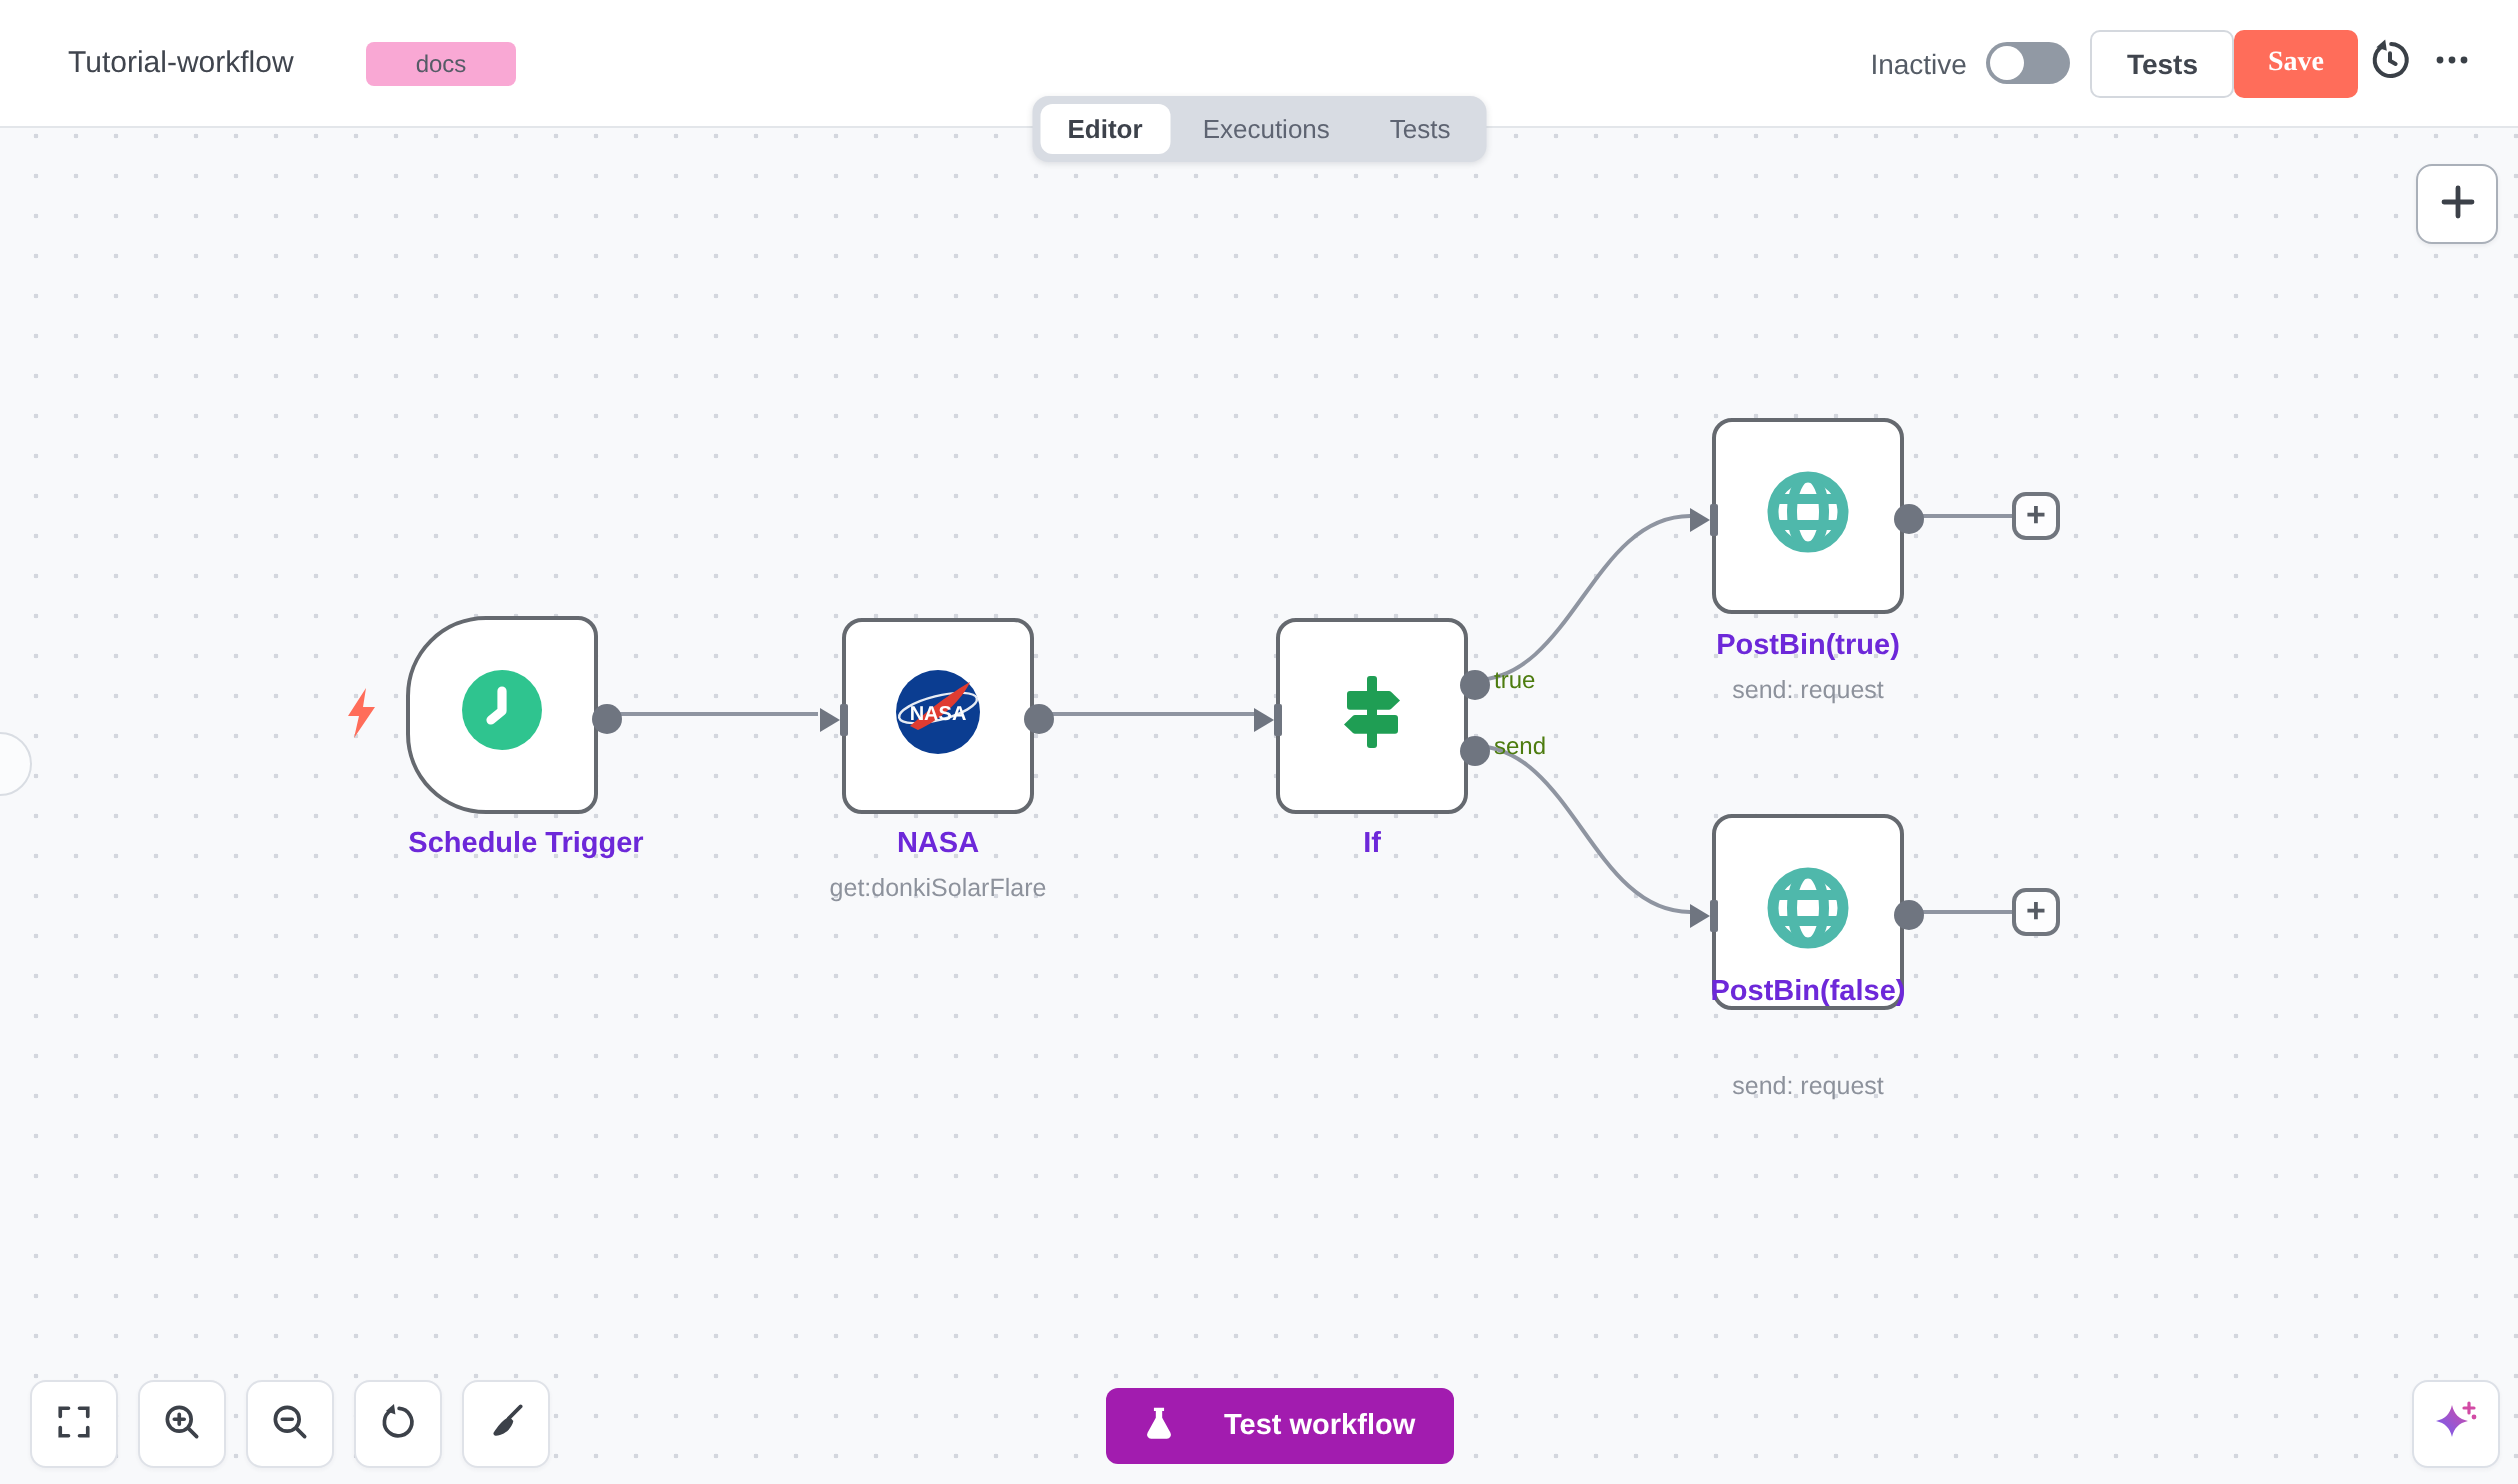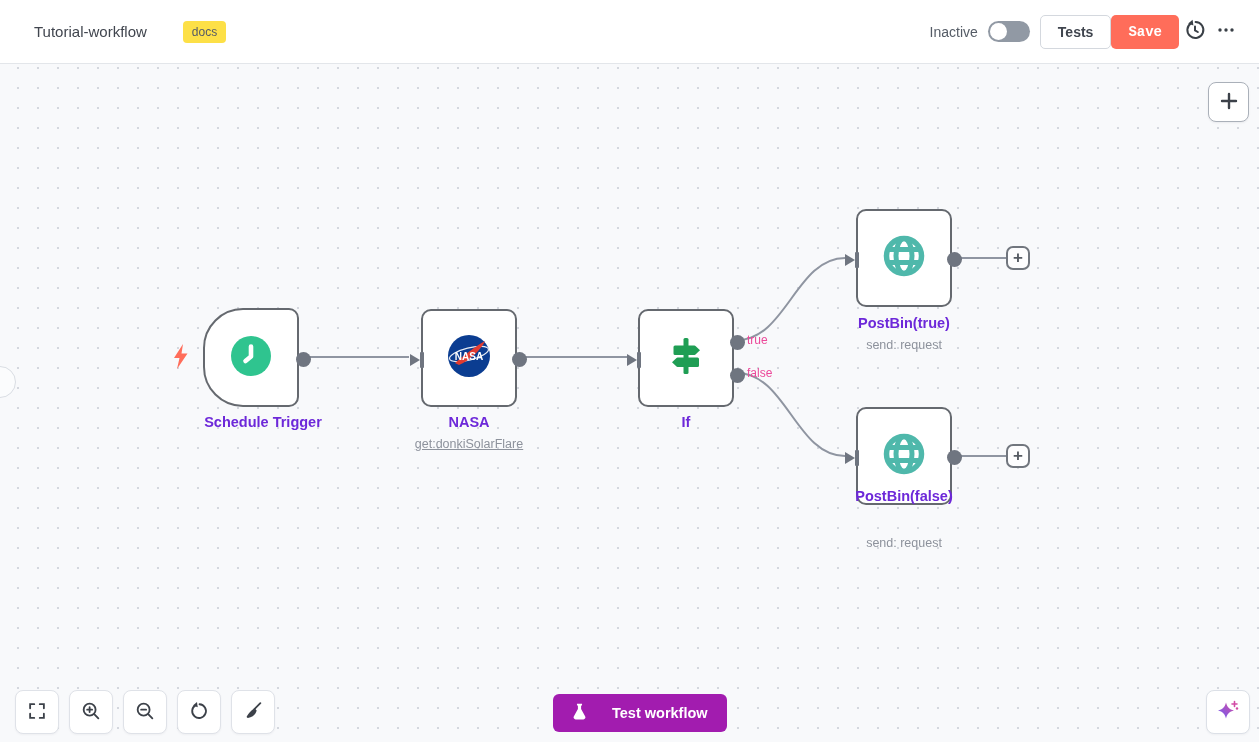--- a/index.html
+++ b/index.html
@@ -5,31 +5,31 @@
   * { margin:0; padding:0; box-sizing:border-box; }
   body { font-family:"Liberation Sans", sans-serif; background:#fff; }
   #app { position:relative; width:1259px; height:742px; overflow:hidden; background:#fff; }
 
   
   .header { position:absolute; top:0; left:0; width:100%; height:64px; background:#fff;
             border-bottom:1px solid #e3e6ea; display:flex; align-items:center;
             justify-content:space-between; padding:0 18px 0 34px; z-index:10; }
   .header-left { display:flex; align-items:center; }
   .wf-title { font-size:15px; font-weight:500; color:#40454e; }
-  .wf-tag { margin-left:36px; background:#fde047; border-radius:4px; padding:4px 9px;
+  .wf-tag { margin-left:36px; background:#f9a8d4; border-radius:4px; padding:4px 25px;
             font-size:12px; color:#555b66; }
   .header-right { display:flex; align-items:center; }
   .status-group { display:flex; align-items:center; gap:10px; margin-right:10px; }
   .status-label { font-size:14px; color:#555c66; }
   .toggle { width:42px; height:21px; border-radius:11px; background:#9199a4; position:relative; cursor:pointer; }
   .toggle .knob { position:absolute; left:2px; top:2px; width:17px; height:17px; border-radius:50%; background:#fff; }
   .btn-share { background:#fff; border:1px solid #d4d8de; border-radius:5px; padding:8px 17px;
                font-size:14px; font-weight:600; color:#40454e; cursor:pointer; font-family:inherit; }
   .btn-save { background:#ff6d5a; border:none; border-radius:5px; padding:9px 17px;
-              font-size:14px; font-weight:600; color:#fff; cursor:pointer; font-family:Liberation Mono, monospace; }
+              font-size:14px; font-weight:600; color:#fff; cursor:pointer; font-family:Liberation Serif, serif; }
   .icon-btn { background:none; border:none; cursor:pointer; display:flex; align-items:center; padding:4px; }
 
   
   .tabbar { position:absolute; top:48px; left:50%; transform:translateX(-50%); z-index:11;
             background:#d8dce3; border-radius:8px; padding:4px; display:flex; gap:2px;
             box-shadow:0 1px 3px rgba(60,65,80,.15); }
   .tab { border:none; background:transparent; border-radius:6px; padding:5px 14px;
          font-size:13px; color:#5e6472; cursor:pointer; font-family:inherit; }
   .tab.active { background:#fff; color:#3d424b; font-weight:700; }
 
@@ -40,21 +40,21 @@
   .edges { position:absolute; top:0; left:0; width:1259px; height:742px; z-index:1; pointer-events:none; }
 
   .node { position:absolute; width:96px; height:98px; background:#fff; border:2px solid #65696f;
           border-radius:10px; display:flex; align-items:center; justify-content:center; z-index:2; cursor:pointer; }
   .node.trigger { border-radius:40px 10px 10px 40px; height:99px; }
   .port-out { position:absolute; width:15px; height:15px; border-radius:50%; background:#6f7580; z-index:3; cursor:crosshair; }
   .port-in { position:absolute; z-index:3; }
   .node-label { position:absolute; width:220px; text-align:center; font-size:14.5px; font-weight:700;
                 color:#6d28d9; z-index:2; cursor:pointer; }
   .node-sub { position:absolute; width:220px; text-align:center; font-size:12.5px; color:#8d929c; z-index:2; }
-  .branch-label { position:absolute; font-size:12px; color:#ec4899; z-index:2; }
+  .branch-label { position:absolute; font-size:12px; color:#4d7c0f; z-index:2; }
   .bolt { position:absolute; left:172px; top:343px; z-index:2; }
 
   .plus-endpoint { position:absolute; width:24px; height:24px; background:#fdfdfe; border:2px solid #71767e;
                    border-radius:7px; color:#565b63; font-size:17px; font-weight:600; line-height:20px;
                    text-align:center; z-index:2; cursor:pointer; }
 
   .add-node-btn { position:absolute; top:82px; left:1208px; width:41px; height:40px; background:#fff;
                   border:1px solid #aab0b9; border-radius:8px; z-index:5; cursor:pointer;
                   display:flex; align-items:center; justify-content:center; box-shadow:0 1px 2px rgba(60,65,80,.08); }
   .panel-handle { position:absolute; top:366px; left:-16px; width:32px; height:32px; border-radius:50%;
@@ -107,20 +107,25 @@
           <svg width="22" height="22" viewBox="0 0 22 22">
               <circle cx="5" cy="11" r="1.7" fill="#3a4047"></circle>
               <circle cx="11" cy="11" r="1.7" fill="#3a4047"></circle>
               <circle cx="17" cy="11" r="1.7" fill="#3a4047"></circle>
             </svg>
         </span>
       </button>
     </div>
   </div>
 
+  <div class="tabbar">
+    <button class="tab active">Editor</button>
+    <button class="tab">Executions</button>
+    <button class="tab">Tests</button>
+  </div>
 
   <svg class="edges">
     <path d="M305,357 L409,357" stroke="#8f95a1" stroke-width="2" fill="none"></path>
     <path d="M524,357 L627,357" stroke="#8f95a1" stroke-width="2" fill="none"></path>
     <path d="M737,340 C786,340 796,258 845,258" stroke="#8f95a1" stroke-width="2" fill="none"></path>
     <path d="M737,373 C786,373 796,456 845,456" stroke="#8f95a1" stroke-width="2" fill="none"></path>
     <path d="M958,258 L1006,258" stroke="#8f95a1" stroke-width="2" fill="none"></path>
     <path d="M958,456 L1006,456" stroke="#8f95a1" stroke-width="2" fill="none"></path>
   </svg>
 
@@ -152,42 +157,42 @@
     </span>
     <span class="port-in" style="left:-13px; top:40px;">
       <svg width="14" height="18" viewBox="0 0 14 18">
           <polygon points="0,3 10,9 0,15" fill="#6f7580"></polygon>
           <rect x="10" y="1" width="4" height="16" rx="1" fill="#6f7580"></rect>
         </svg>
     </span>
     <div class="port-out" style="left:89px; top:41px;"></div>
   </div>
   <div class="node-label" style="left:359px; top:414px;">NASA</div>
-  <div class="node-sub" style="left:359px; top:437px;text-decoration:underline;">get:donkiSolarFlare</div>
+  <div class="node-sub" style="left:359px; top:437px;">get:donkiSolarFlare</div>
 
   <div class="node" style="left:638px; top:309px;">
     <span>
       <svg width="48" height="48" viewBox="0 0 48 48">
         <rect x="21.5" y="6" width="5" height="36" rx="1.5" fill="#1f9e54"></rect>
         <path d="M13 13.5 h19.5 a1.5 1.5 0 0 1 1 .4 L38 18.2 l-4.5 4.3 a1.5 1.5 0 0 1 -1 .4 H13 a1.5 1.5 0 0 1 -1.5 -1.5 v-6.4 a1.5 1.5 0 0 1 1.5 -1.5 Z" fill="#1f9e54"></path>
         <path d="M35.5 25.5 h-20 a1.5 1.5 0 0 0 -1 .4 L10 30.2 l4.5 4.3 a1.5 1.5 0 0 0 1 .4 h20 a1.5 1.5 0 0 0 1.5 -1.5 v-6.4 a1.5 1.5 0 0 0 -1.5 -1.5 Z" fill="#1f9e54"></path>
       </svg>
     </span>
     <span class="port-in" style="left:-13px; top:40px;">
       <svg width="14" height="18" viewBox="0 0 14 18">
           <polygon points="0,3 10,9 0,15" fill="#6f7580"></polygon>
           <rect x="10" y="1" width="4" height="16" rx="1" fill="#6f7580"></rect>
         </svg>
     </span>
     <div class="port-out" style="left:90px; top:24px;"></div>
     <div class="port-out" style="left:90px; top:57px;"></div>
   </div>
   <div class="node-label" style="left:576px; top:414px;">If</div>
   <span class="branch-label" style="left:747px; top:333px;">true</span>
-  <span class="branch-label" style="left:747px; top:366px;">false</span>
+  <span class="branch-label" style="left:747px; top:366px;">send</span>
 
   <div class="node" style="left:856px; top:209px;">
     <span>
       <svg width="46" height="46" viewBox="0 0 46 46">
         <circle cx="23" cy="23" r="17.5" fill="none" stroke="#4fb8ab" stroke-width="5.5"></circle>
         <ellipse cx="23" cy="23" rx="8" ry="17.5" fill="none" stroke="#4fb8ab" stroke-width="5"></ellipse>
         <line x1="6" y1="16.5" x2="40" y2="16.5" stroke="#4fb8ab" stroke-width="5"></line>
         <line x1="6" y1="29.5" x2="40" y2="29.5" stroke="#4fb8ab" stroke-width="5"></line>
       </svg>
     </span>

